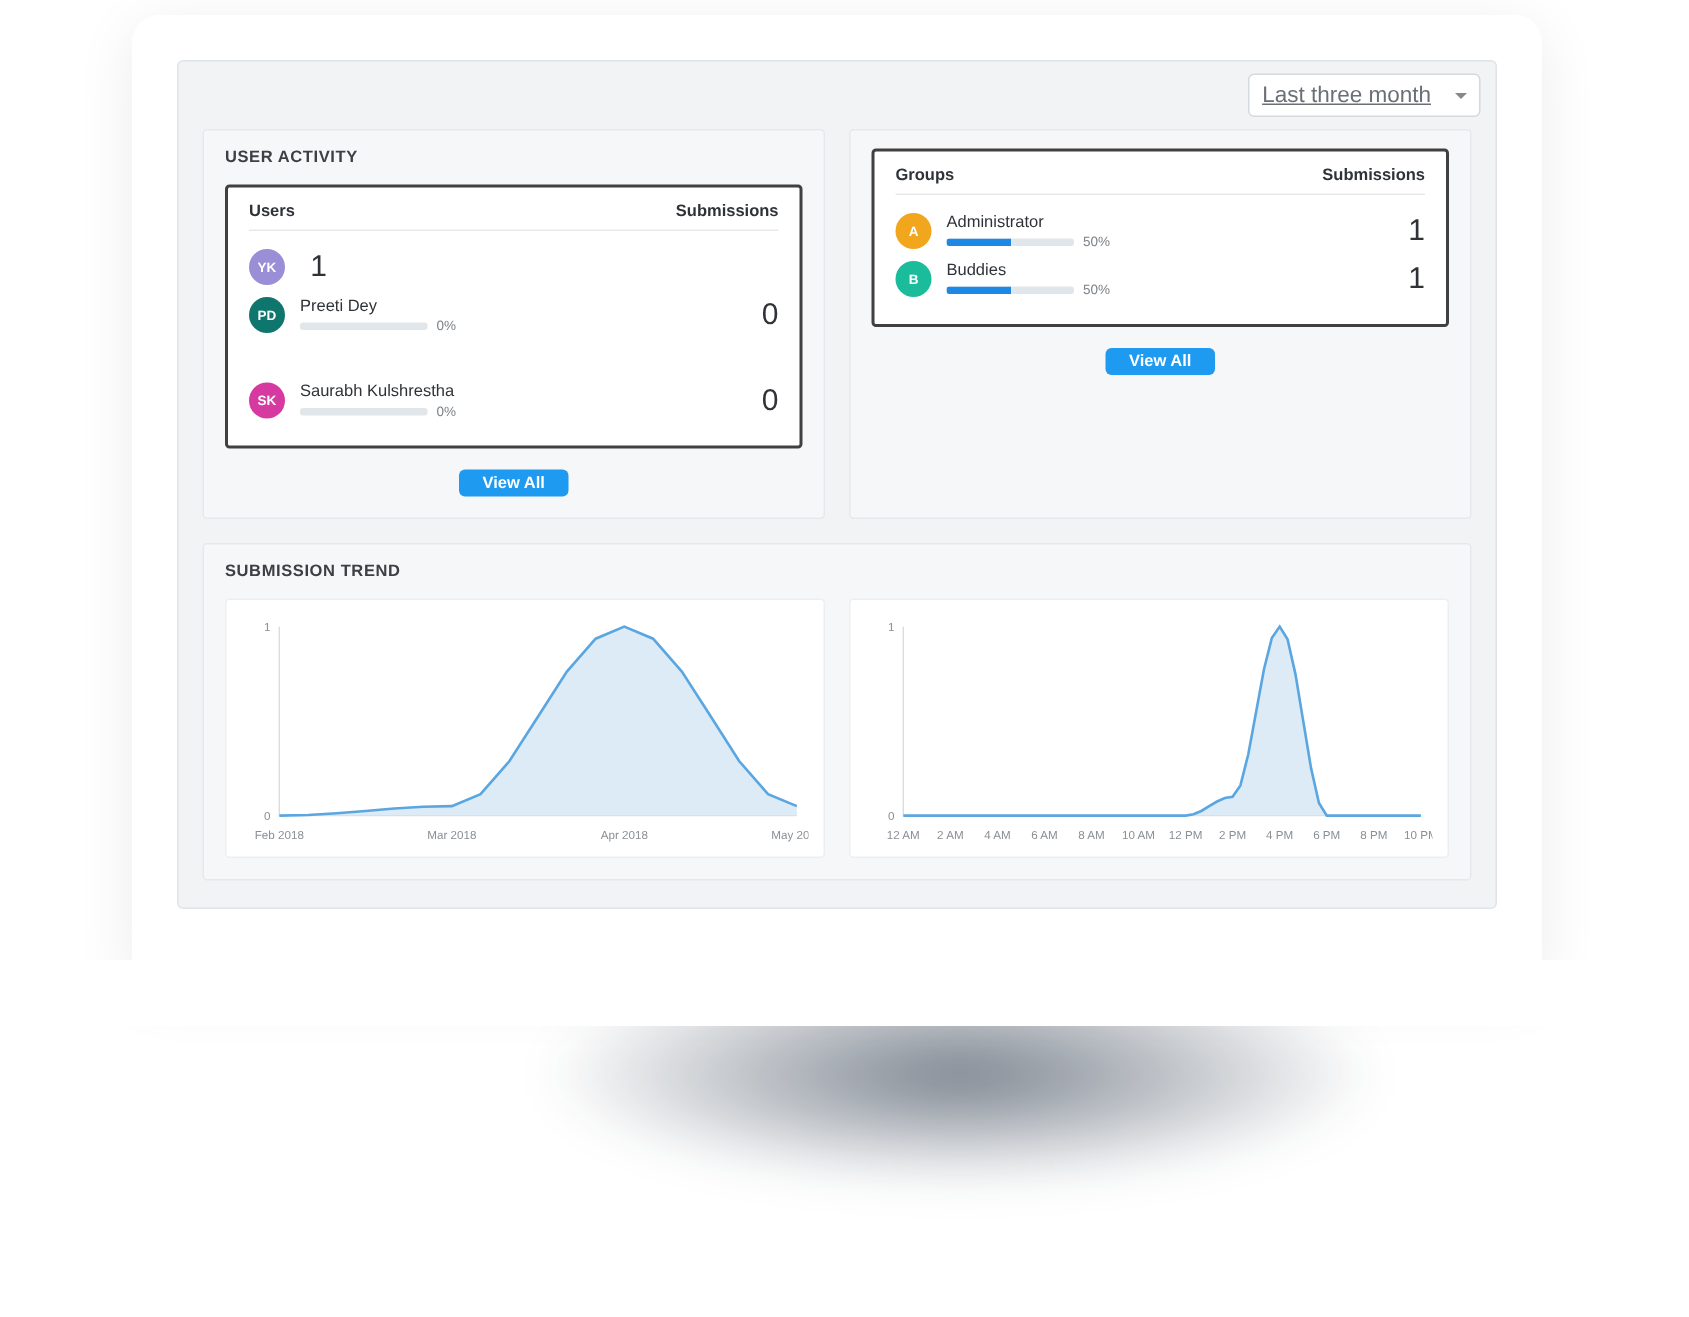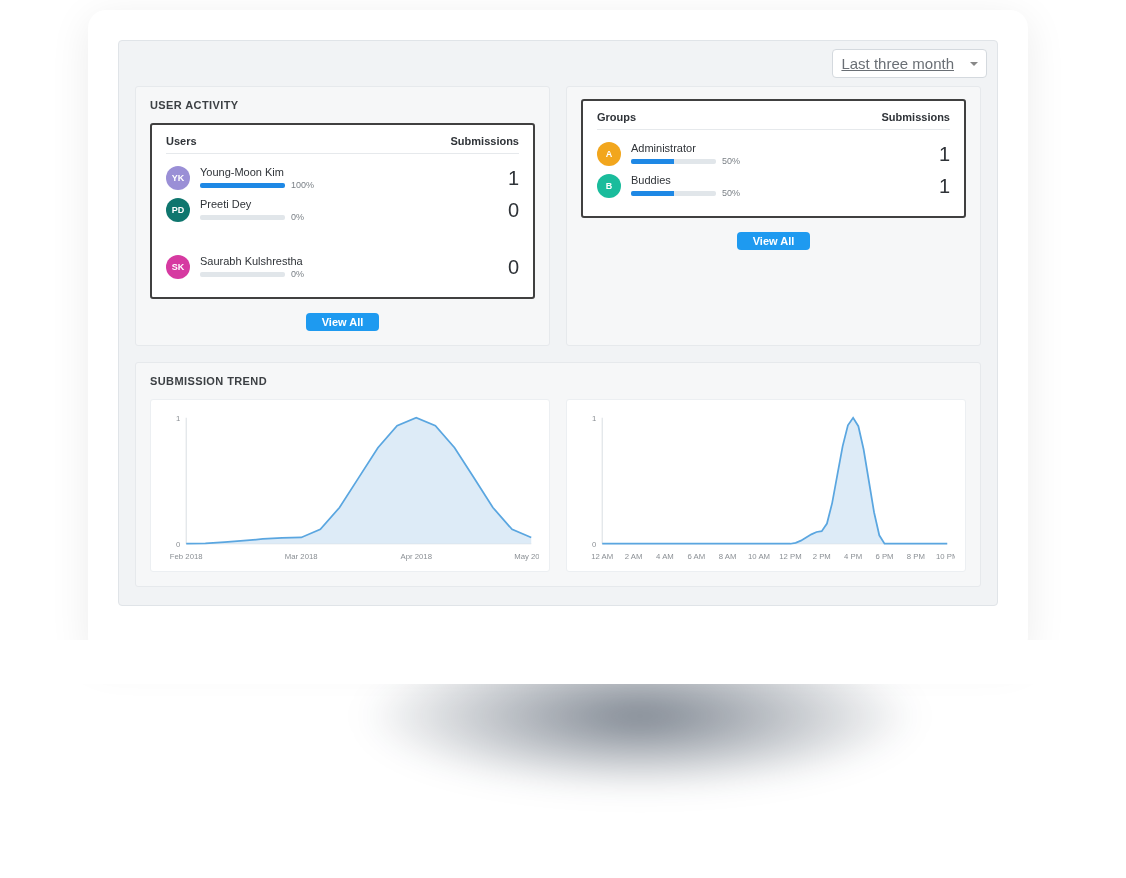--- a/index.html
+++ b/index.html
@@ -216,29 +216,20 @@
       <div class="panel">
         <div class="panel-title">USER ACTIVITY</div>
         <div class="card">
           <div class="card-head">
             <span>Users</span>
             <span>Submissions</span>
           </div>
           <div id="user-rows">
               <div class="row">
                 <div class="avatar" style="background: rgb(154, 143, 214);">YK</div>
-                <div class="row-main">
-                  <div class="row-name">Young-Moon Kim</div>
-                  <div class="progress-wrap">
-                    <div class="progress">
-                      <div class="progress-fill" style="width: 100%;"></div>
-                    </div>
-                    <span class="pct">100%</span>
-                  </div>
-                </div>
                 <div class="submissions">1</div>
               </div>
               <div class="row">
                 <div class="avatar" style="background: #0f766e;">PD</div>
                 <div class="row-main">
                   <div class="row-name">Preeti Dey</div>
                   <div class="progress-wrap">
                     <div class="progress">
                       <div class="progress-fill" style="width: 0%;"></div>
                     </div>

